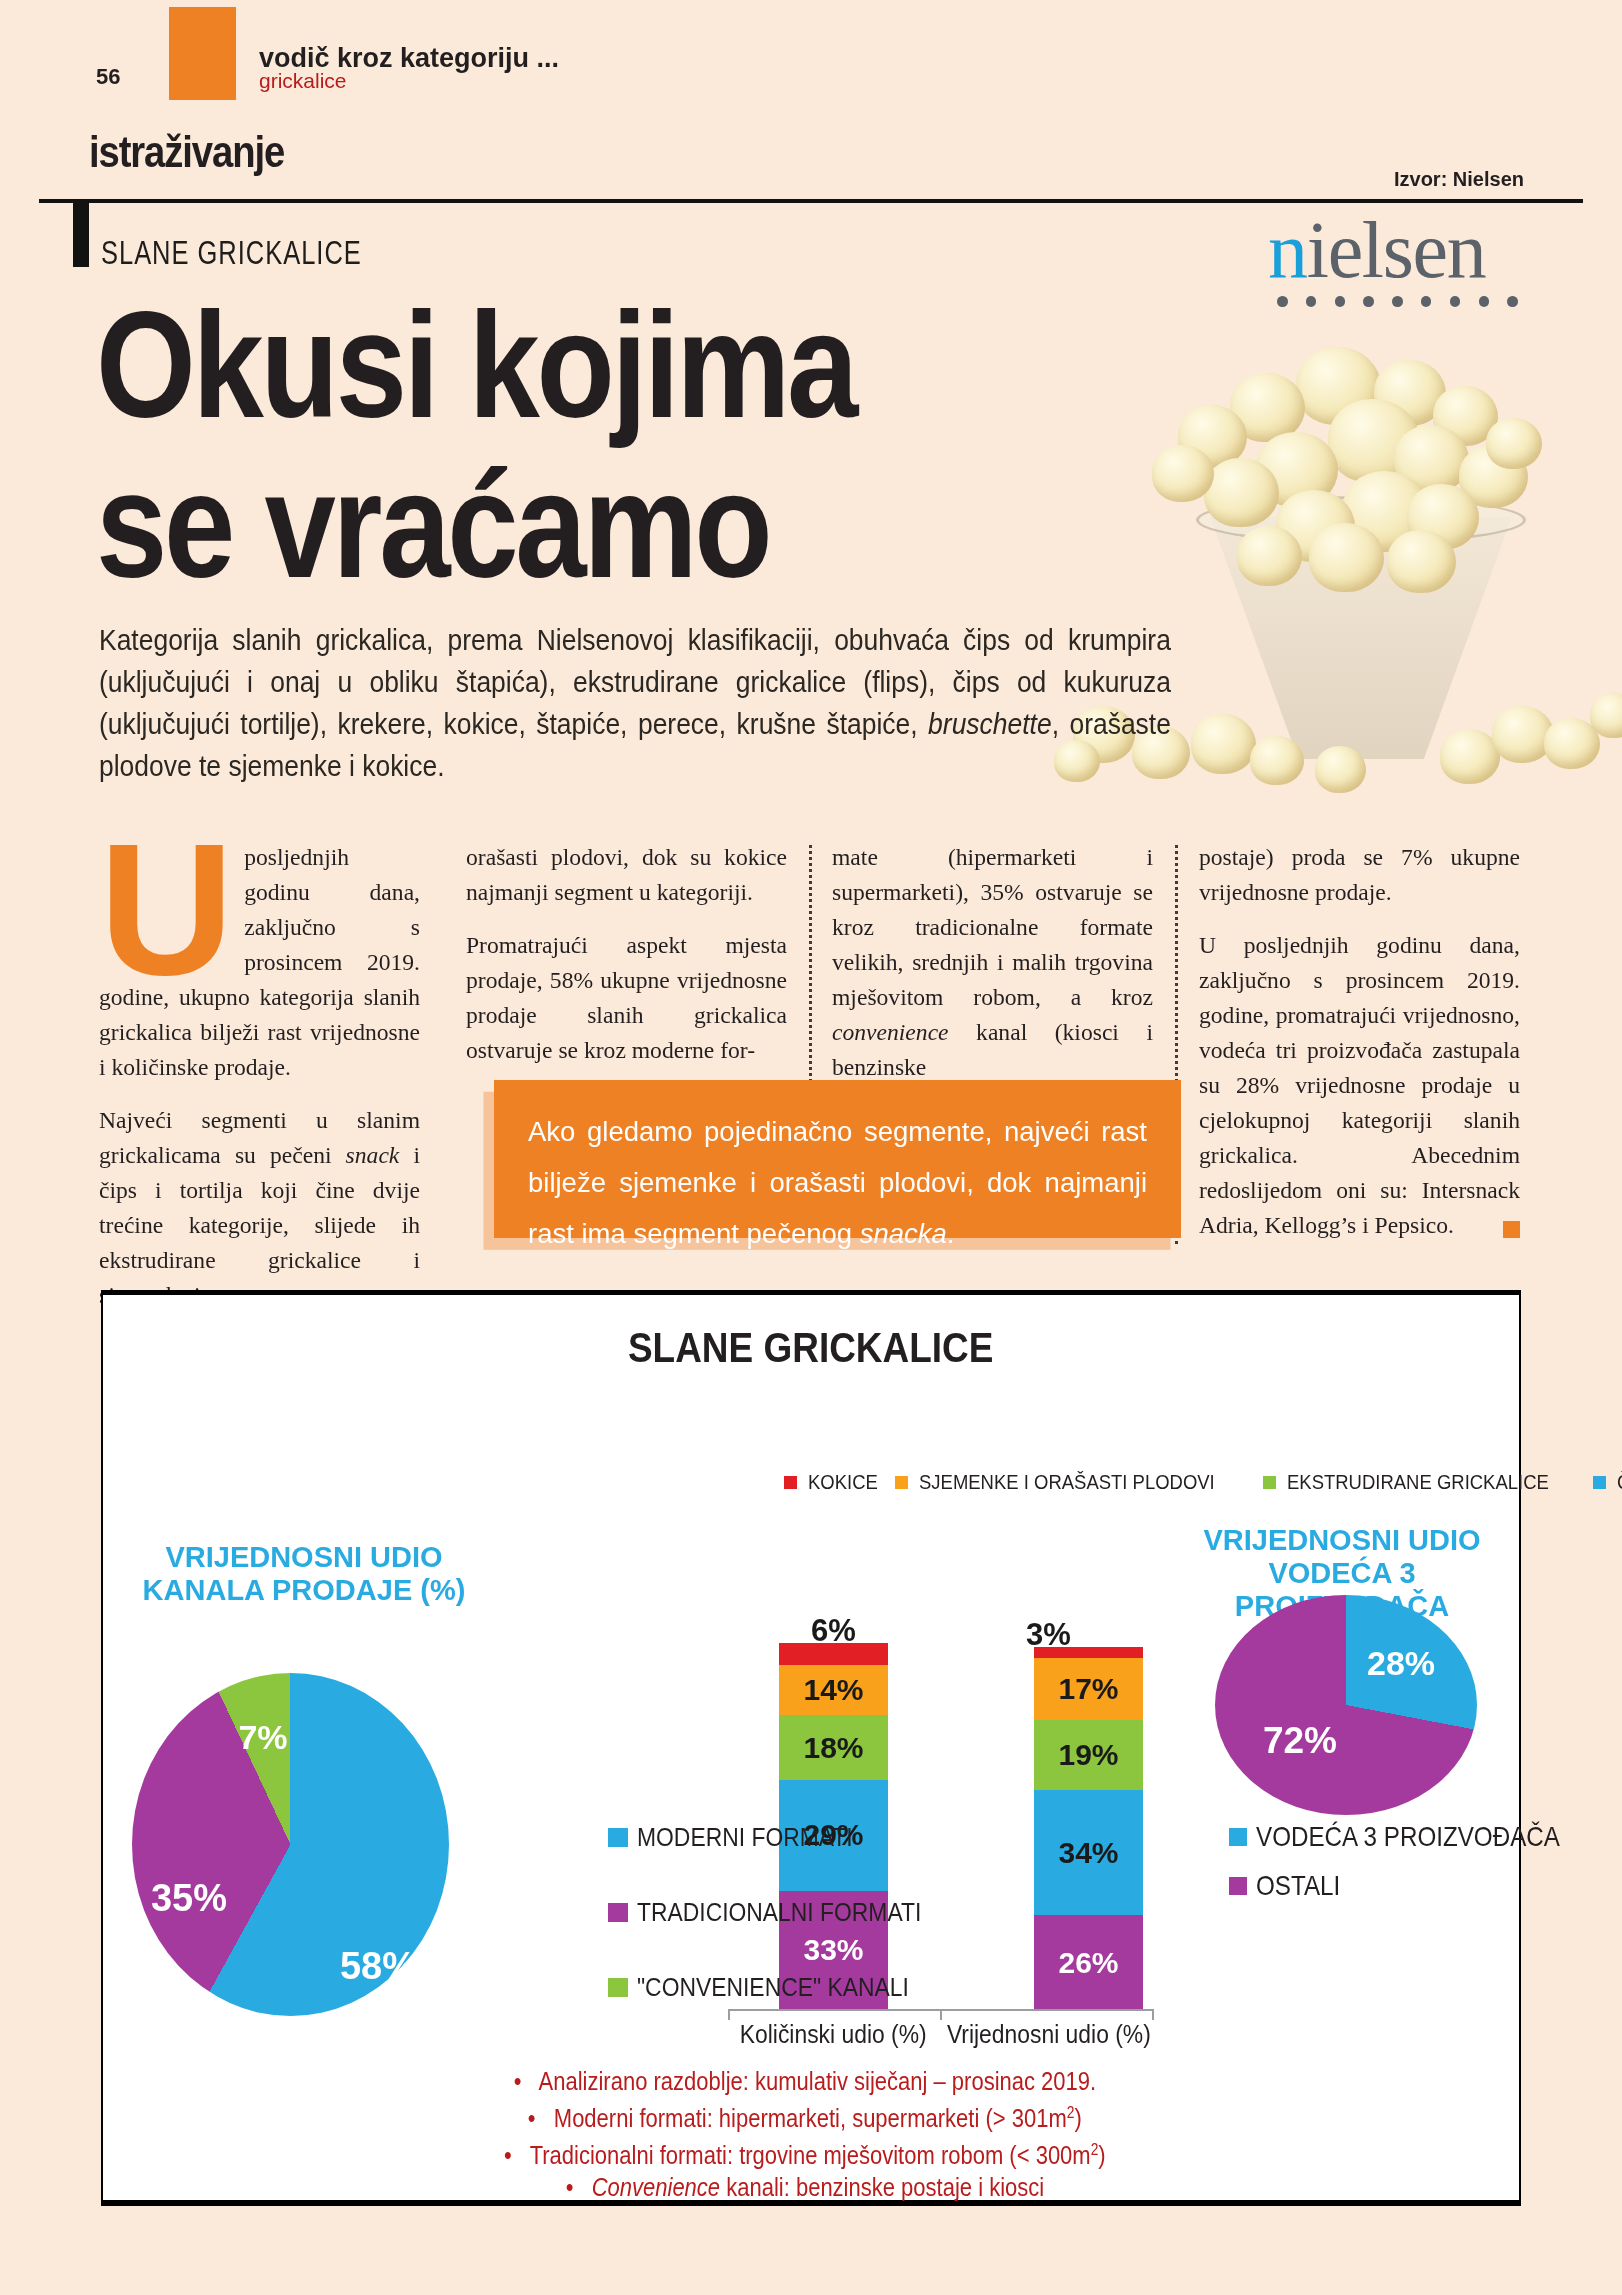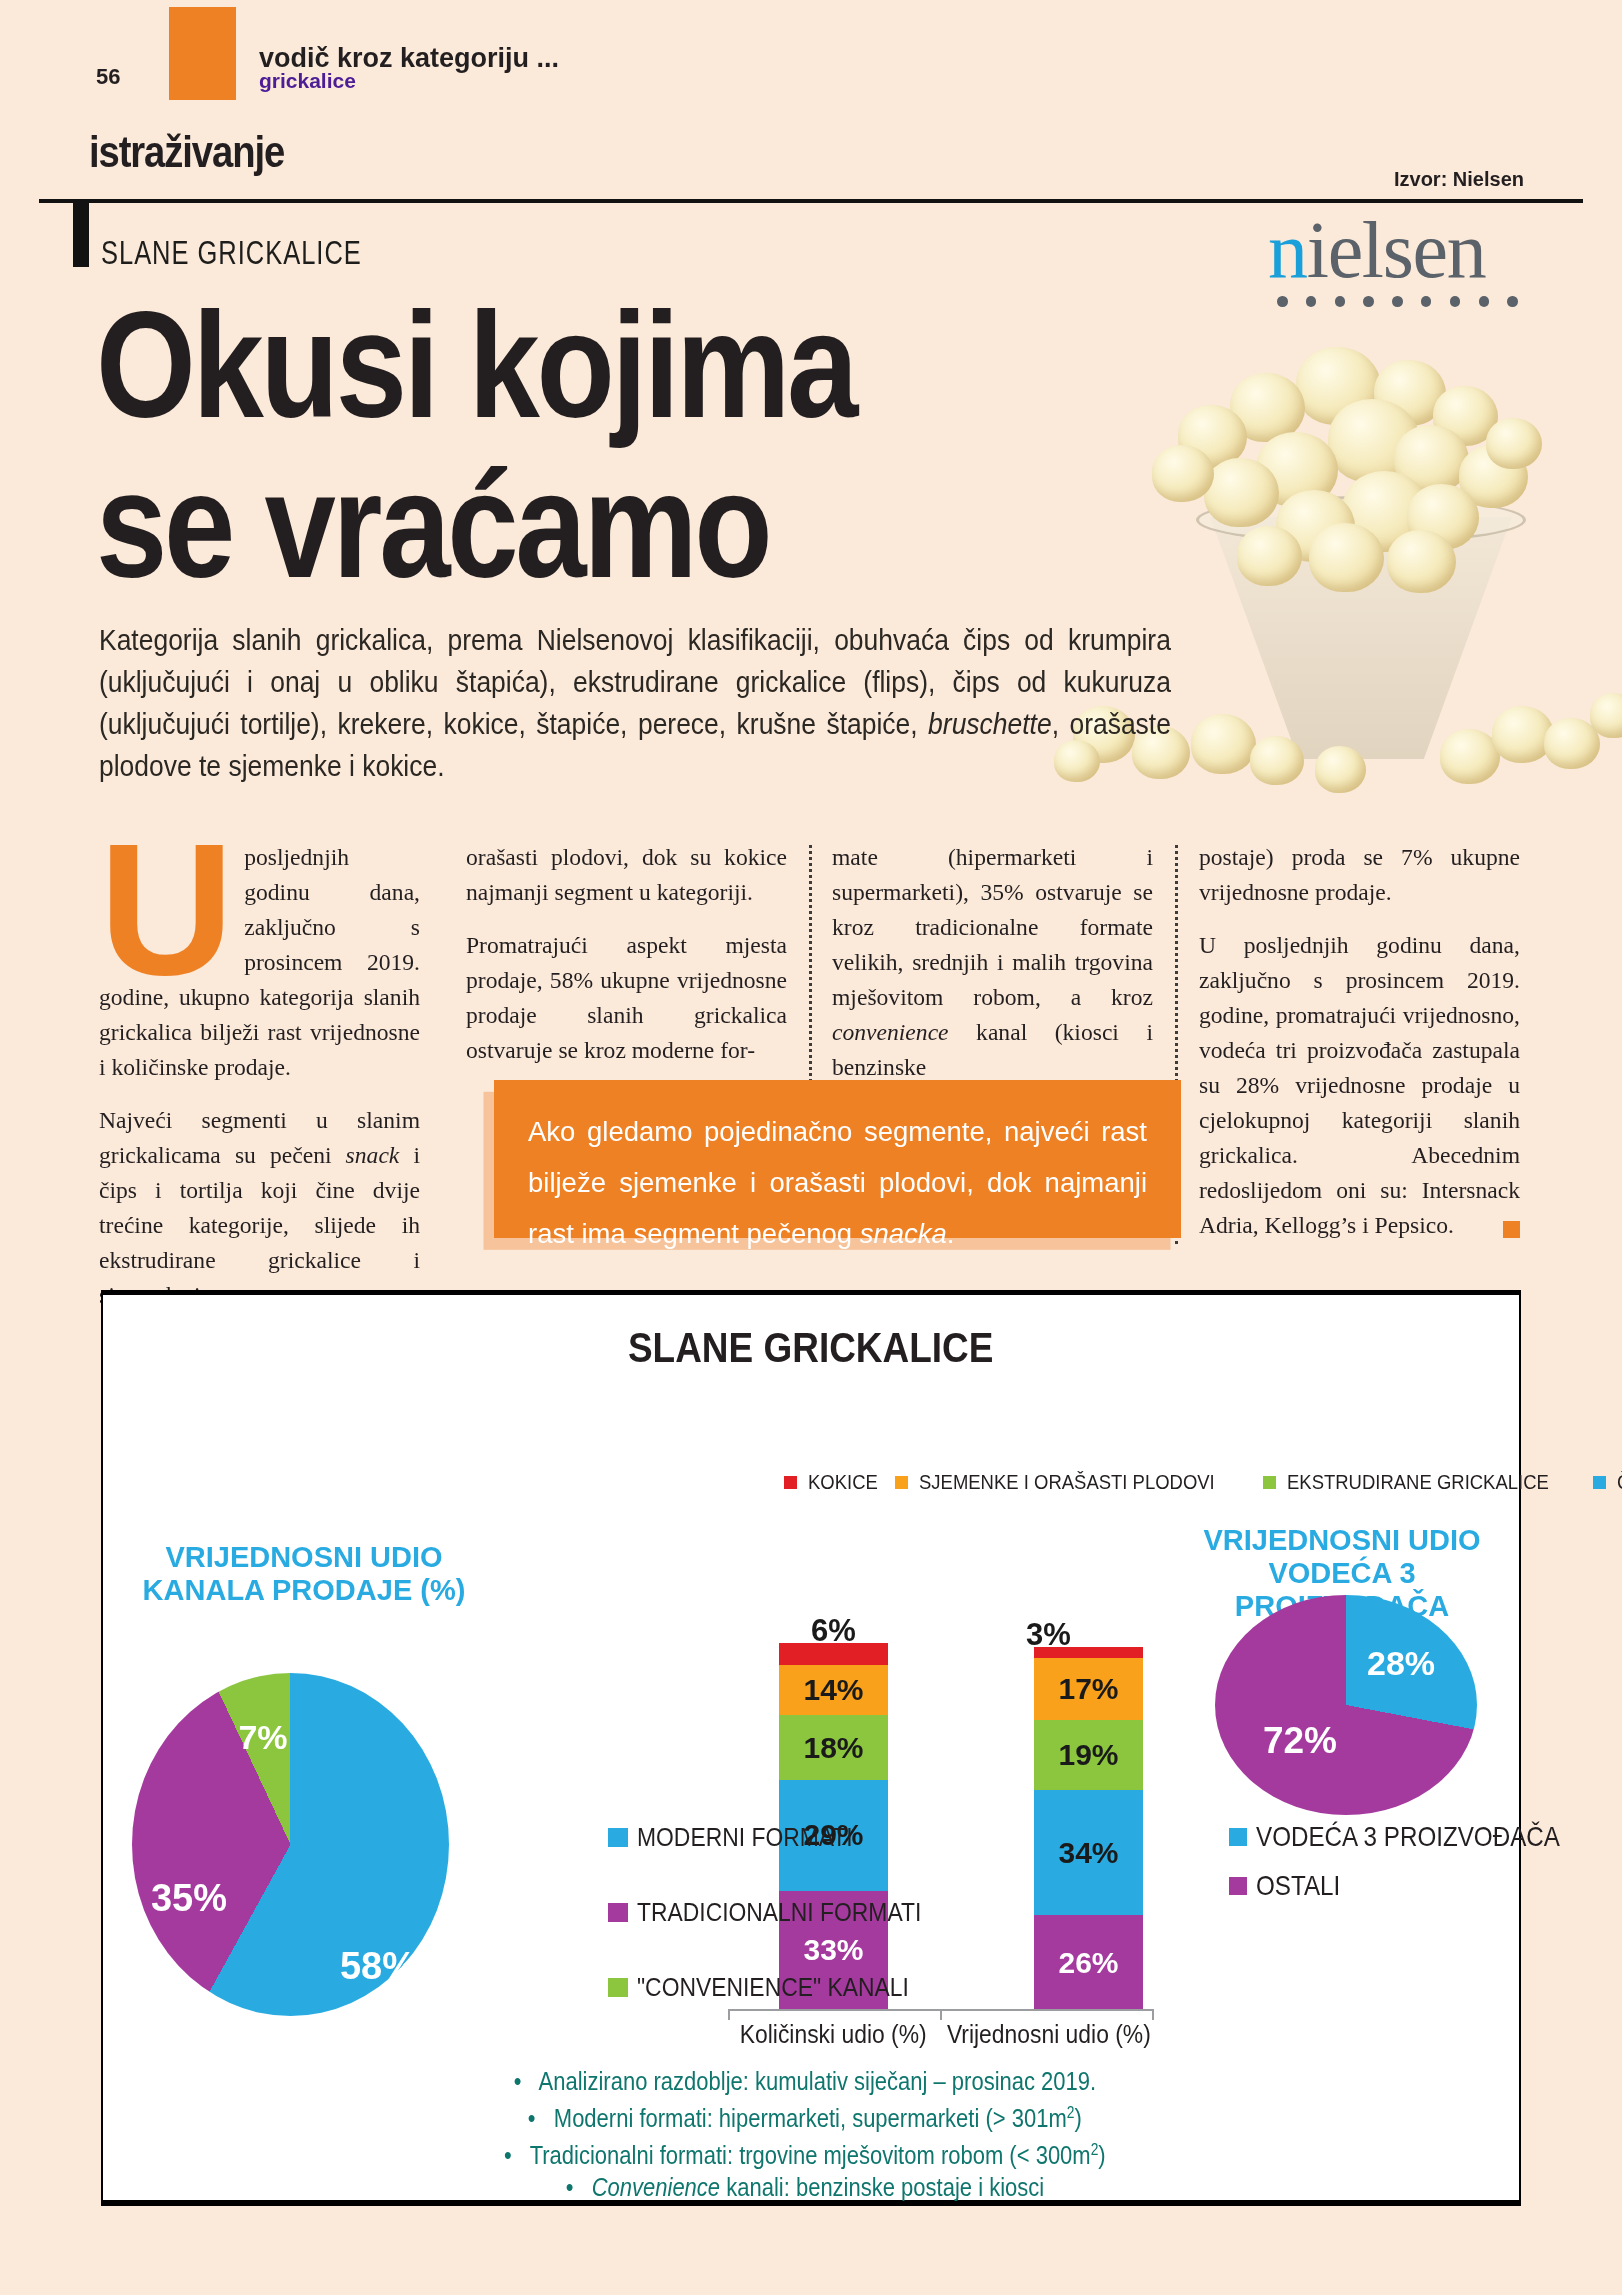--- a/index.html
+++ b/index.html
@@ -7,21 +7,21 @@
        font-family:"Liberation Sans",sans-serif;color:#231f20;}
   .abs{position:absolute;}
   .condL{display:inline-block;transform:scaleX(.85);transform-origin:left top;white-space:nowrap;}
   .condL75{display:inline-block;transform:scaleX(.75);transform-origin:left top;white-space:nowrap;letter-spacing:1.3px;}
   .condC{display:inline-block;transform:scaleX(.88);transform-origin:center top;white-space:nowrap;}
 
   
   .page-num{left:96px;top:64px;font-weight:700;font-size:22px;}
   .orange-block{left:169px;top:6.5px;width:67px;height:93px;background:#ef8125;}
   .kicker-bold{left:259px;top:43px;font-weight:700;font-size:27px;}
-  .kicker-reg{left:259px;top:69px;font-size:21px;color:#4c1d95;font-weight:bold;}
+  .kicker-reg{left:259px;top:69px;font-size:21px;color:#b91c1c;}
   .section-title{left:89px;top:113px;font-weight:700;font-size:45px;letter-spacing:-1.3px;margin-top:13px;}
   .source{right:99px;top:168px;font-weight:700;font-size:20px;}
   .rule{left:39px;top:199px;width:1544px;height:3.9px;background:#121212;}
   .tag-bar{left:73px;top:203px;width:16.4px;height:64px;background:#121212;}
   .article-tag{left:101px;top:233px;font-size:34px;font-weight:400;color:#1d1d1b;}
 
   .nielsen-word{left:1268px;top:208px;font-family:"Liberation Serif",serif;font-size:80px;line-height:85px;color:#5b6269;letter-spacing:-1.3px;}
   .nielsen-word .n-blue{color:#199fd9;}
   .nielsen-dots{left:1277px;top:296px;display:flex;gap:18.3px;}
   .nielsen-dots .dot{width:10.5px;height:10.5px;border-radius:50%;background:#5b6269;}
@@ -102,21 +102,21 @@
   .seg{display:flex;align-items:center;justify-content:center;font-weight:700;font-size:30px;color:#1a1a1a;}
   .bar-toplabel{width:109px;text-align:center;font-weight:700;font-size:31px;color:#1a1a1a;}
   .tl-0{left:676px;} .tl-1{left:891px;}
 
   .axis-line{left:625px;top:714px;width:426px;height:2px;background:#9b9da0;}
   .tick{width:2px;height:10.5px;top:714px;background:#9b9da0;}
   .tick-a{left:625px;} .tick-b{left:837px;} .tick-c{left:1049px;}
   .cat-label{top:724px;width:236px;text-align:center;font-size:26px;}
   .cat-0{left:612px;} .cat-1{left:828px;}
 
-  .footnotes{left:0;right:13px;top:771px;text-align:center;font-size:25px;line-height:31px;color:#0f766e;text-decoration:underline;}
+  .footnotes{left:0;right:13px;top:771px;text-align:center;font-size:25px;line-height:31px;color:#b91c1c;text-decoration:underline;}
   .footnotes i{font-style:italic;}
   .footnotes sup{font-size:15.7px;}
 </style>
 </head>
 <body>
 
 <div class="abs page-num">56</div>
 <div class="abs orange-block" style="background: rgb(239, 129, 37);"></div>
 <div class="abs kicker-bold">vodič kroz kategoriju ...</div>
 <div class="abs kicker-reg">grickalice</div>

